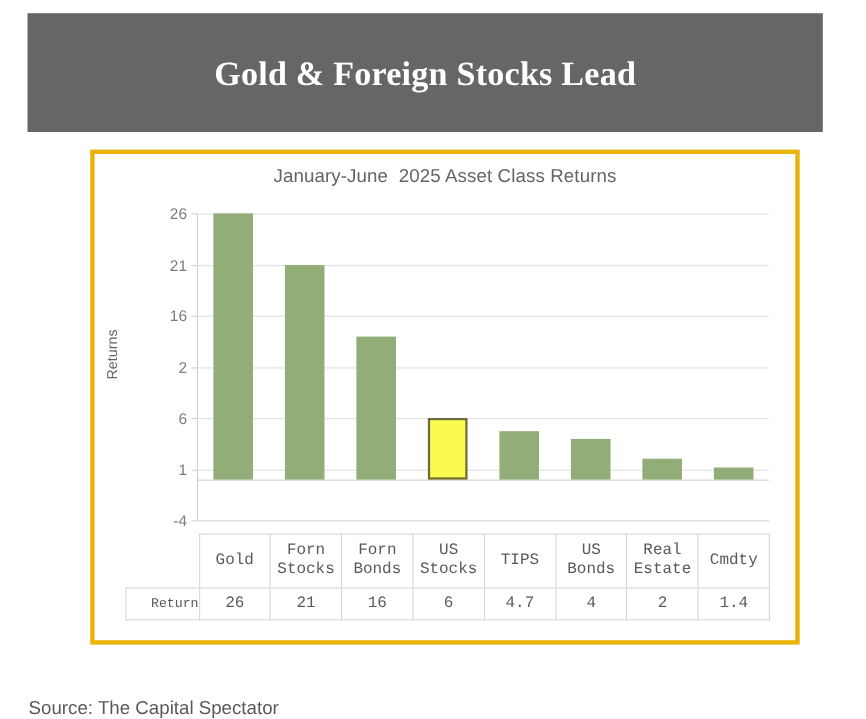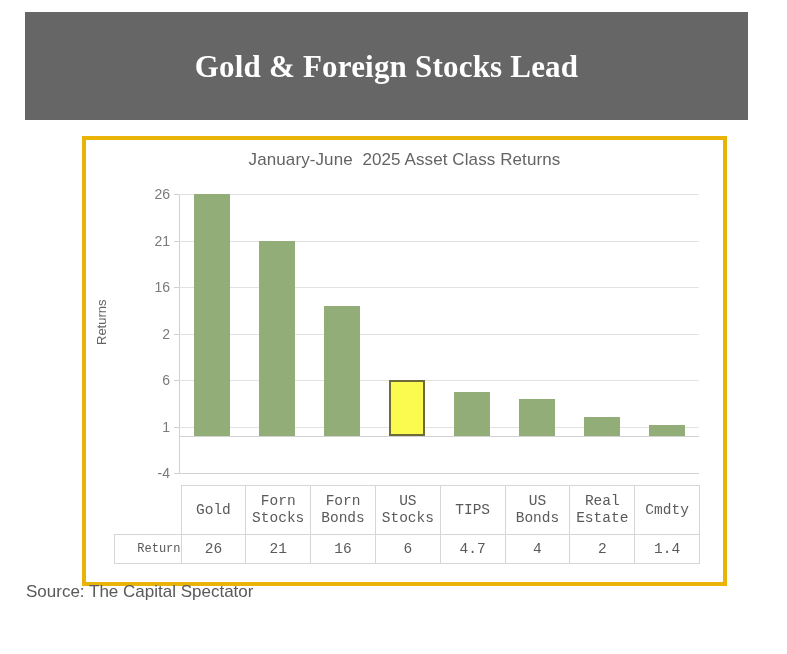--- a/index.html
+++ b/index.html
@@ -150,21 +150,21 @@
   }
   .data-table td.rowlabel{
     font-size:12px;
     text-align:right;
   }
   .cat-text{ display:block; }
 
   
   .source-note{
     position:absolute;
-    left:26px; top:582px;
+    left:26px; top:634px;
     font-size:17px;
     color:#595959;
     white-space:nowrap;
   }
 </style>
 </head>
 <body>
 
 <div class="header-banner">
   <div class="header-line">Gold &amp; Foreign Stocks Lead</div>

